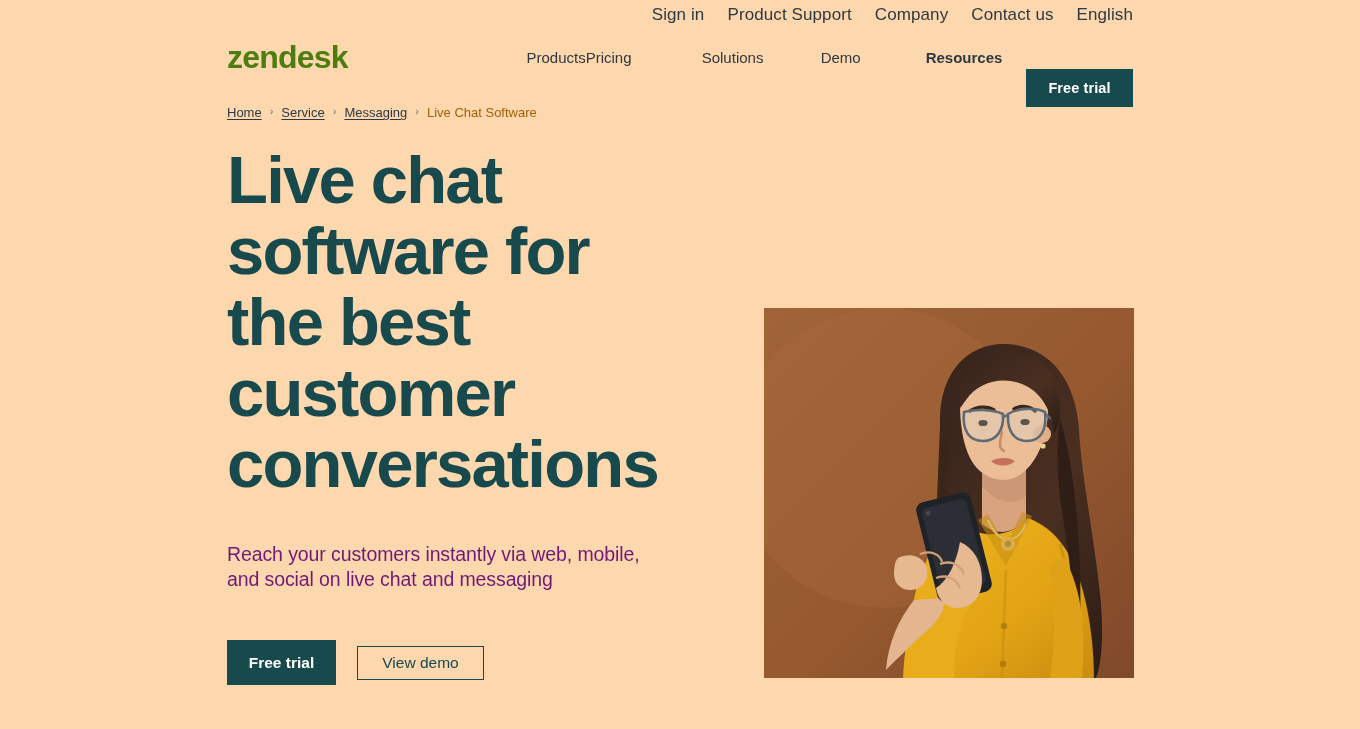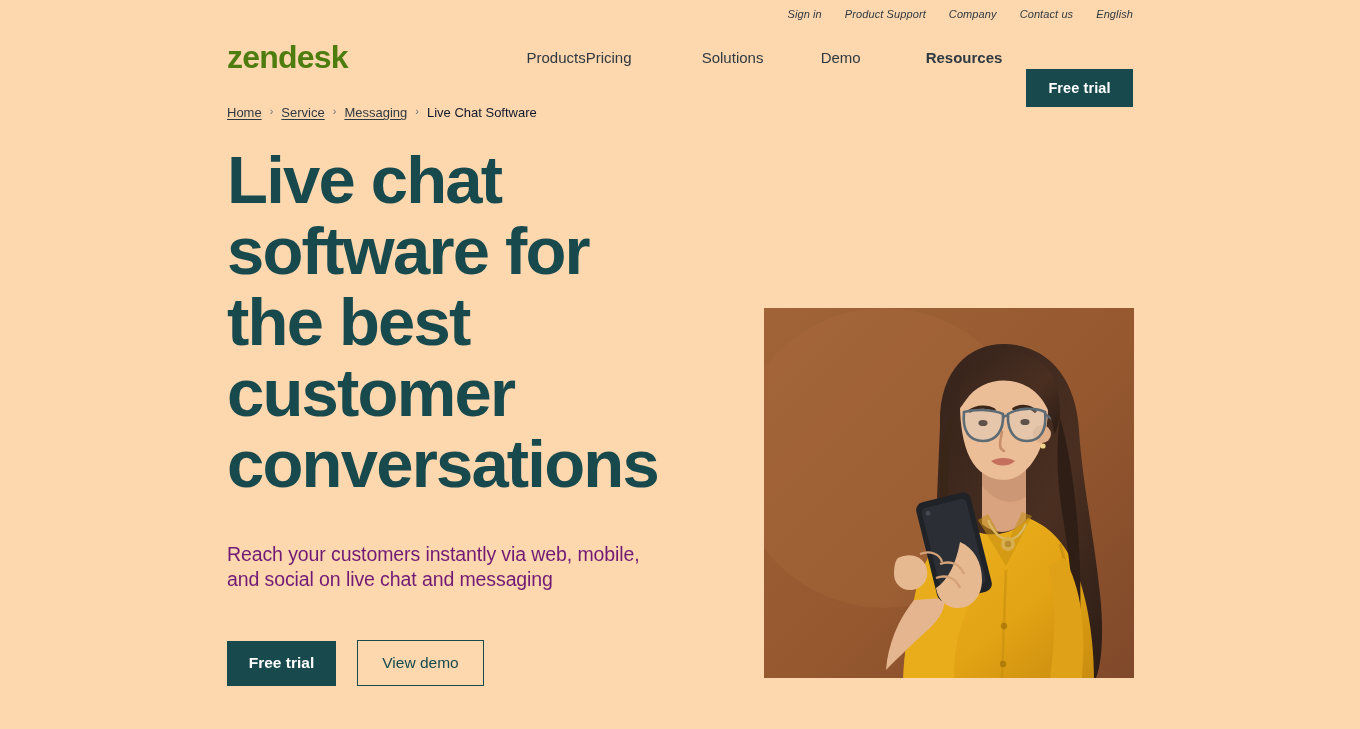--- a/index.html
+++ b/index.html
@@ -21,28 +21,27 @@
   
   .utility-bar {
     height: 28px;
     display: flex;
     justify-content: flex-end;
     align-items: center;
     padding-right: 227px;
     gap: 23px;
   }
   .utility-link {
-    font-size: 11px;
+    font-size: 17px;
     line-height: 1;
     color: #2F3941;
     text-decoration: none;
     letter-spacing: 0.1px;
     white-space: nowrap;
     cursor: pointer;
-    font-style: italic;
   }
 
   
   .main-nav {
     height: 58px;
     display: flex;
     align-items: center;
     padding: 0 227px;
     position: relative;
   }
@@ -112,21 +111,21 @@
     color: #2F3941;
     margin-bottom: 24px;
     white-space: nowrap;
   }
   .crumb-link {
     color: #2F3941;
     text-decoration: underline;
     text-underline-offset: 2px;
     cursor: pointer;
   }
-  .crumb-current { color: #0f172a; text-decoration: none; }
+  .crumb-current { color: #a16207; text-decoration: none; }
   .crumb-sep {
     color: #68737D;
     font-size: 11px;
     margin: 0 8px;
     user-select: none;
   }
 
   .hero-title {
     font-size: 67px;
     line-height: 71px;
@@ -154,21 +153,21 @@
     background: #17494D;
     color: #FFFFFF;
     border: none;
     font-family: "Liberation Sans", sans-serif;
     font-size: 15.5px;
     font-weight: 700;
     cursor: pointer;
   }
   .btn-secondary {
     width: 127px;
-    height: 46px;
+    height: 34px;
     background: transparent;
     color: #17494D;
     border: 1px solid #17494D;
     font-family: "Liberation Sans", sans-serif;
     font-size: 15.5px;
     font-weight: 400;
     cursor: pointer;
   }
 
   

